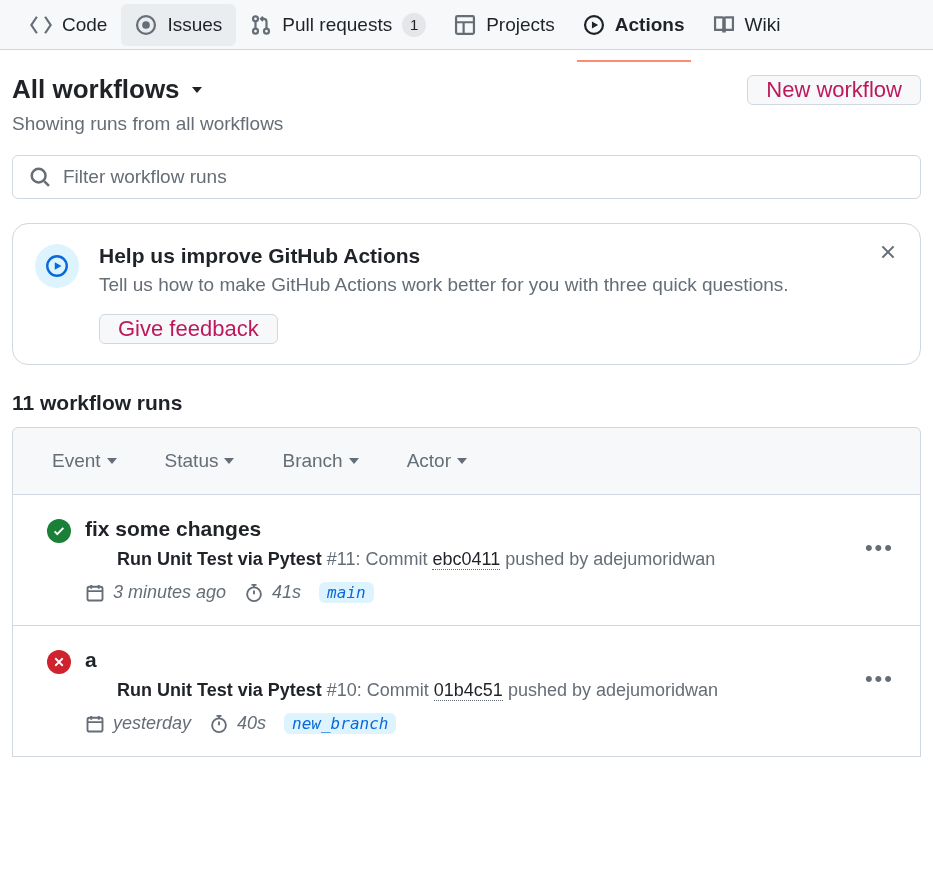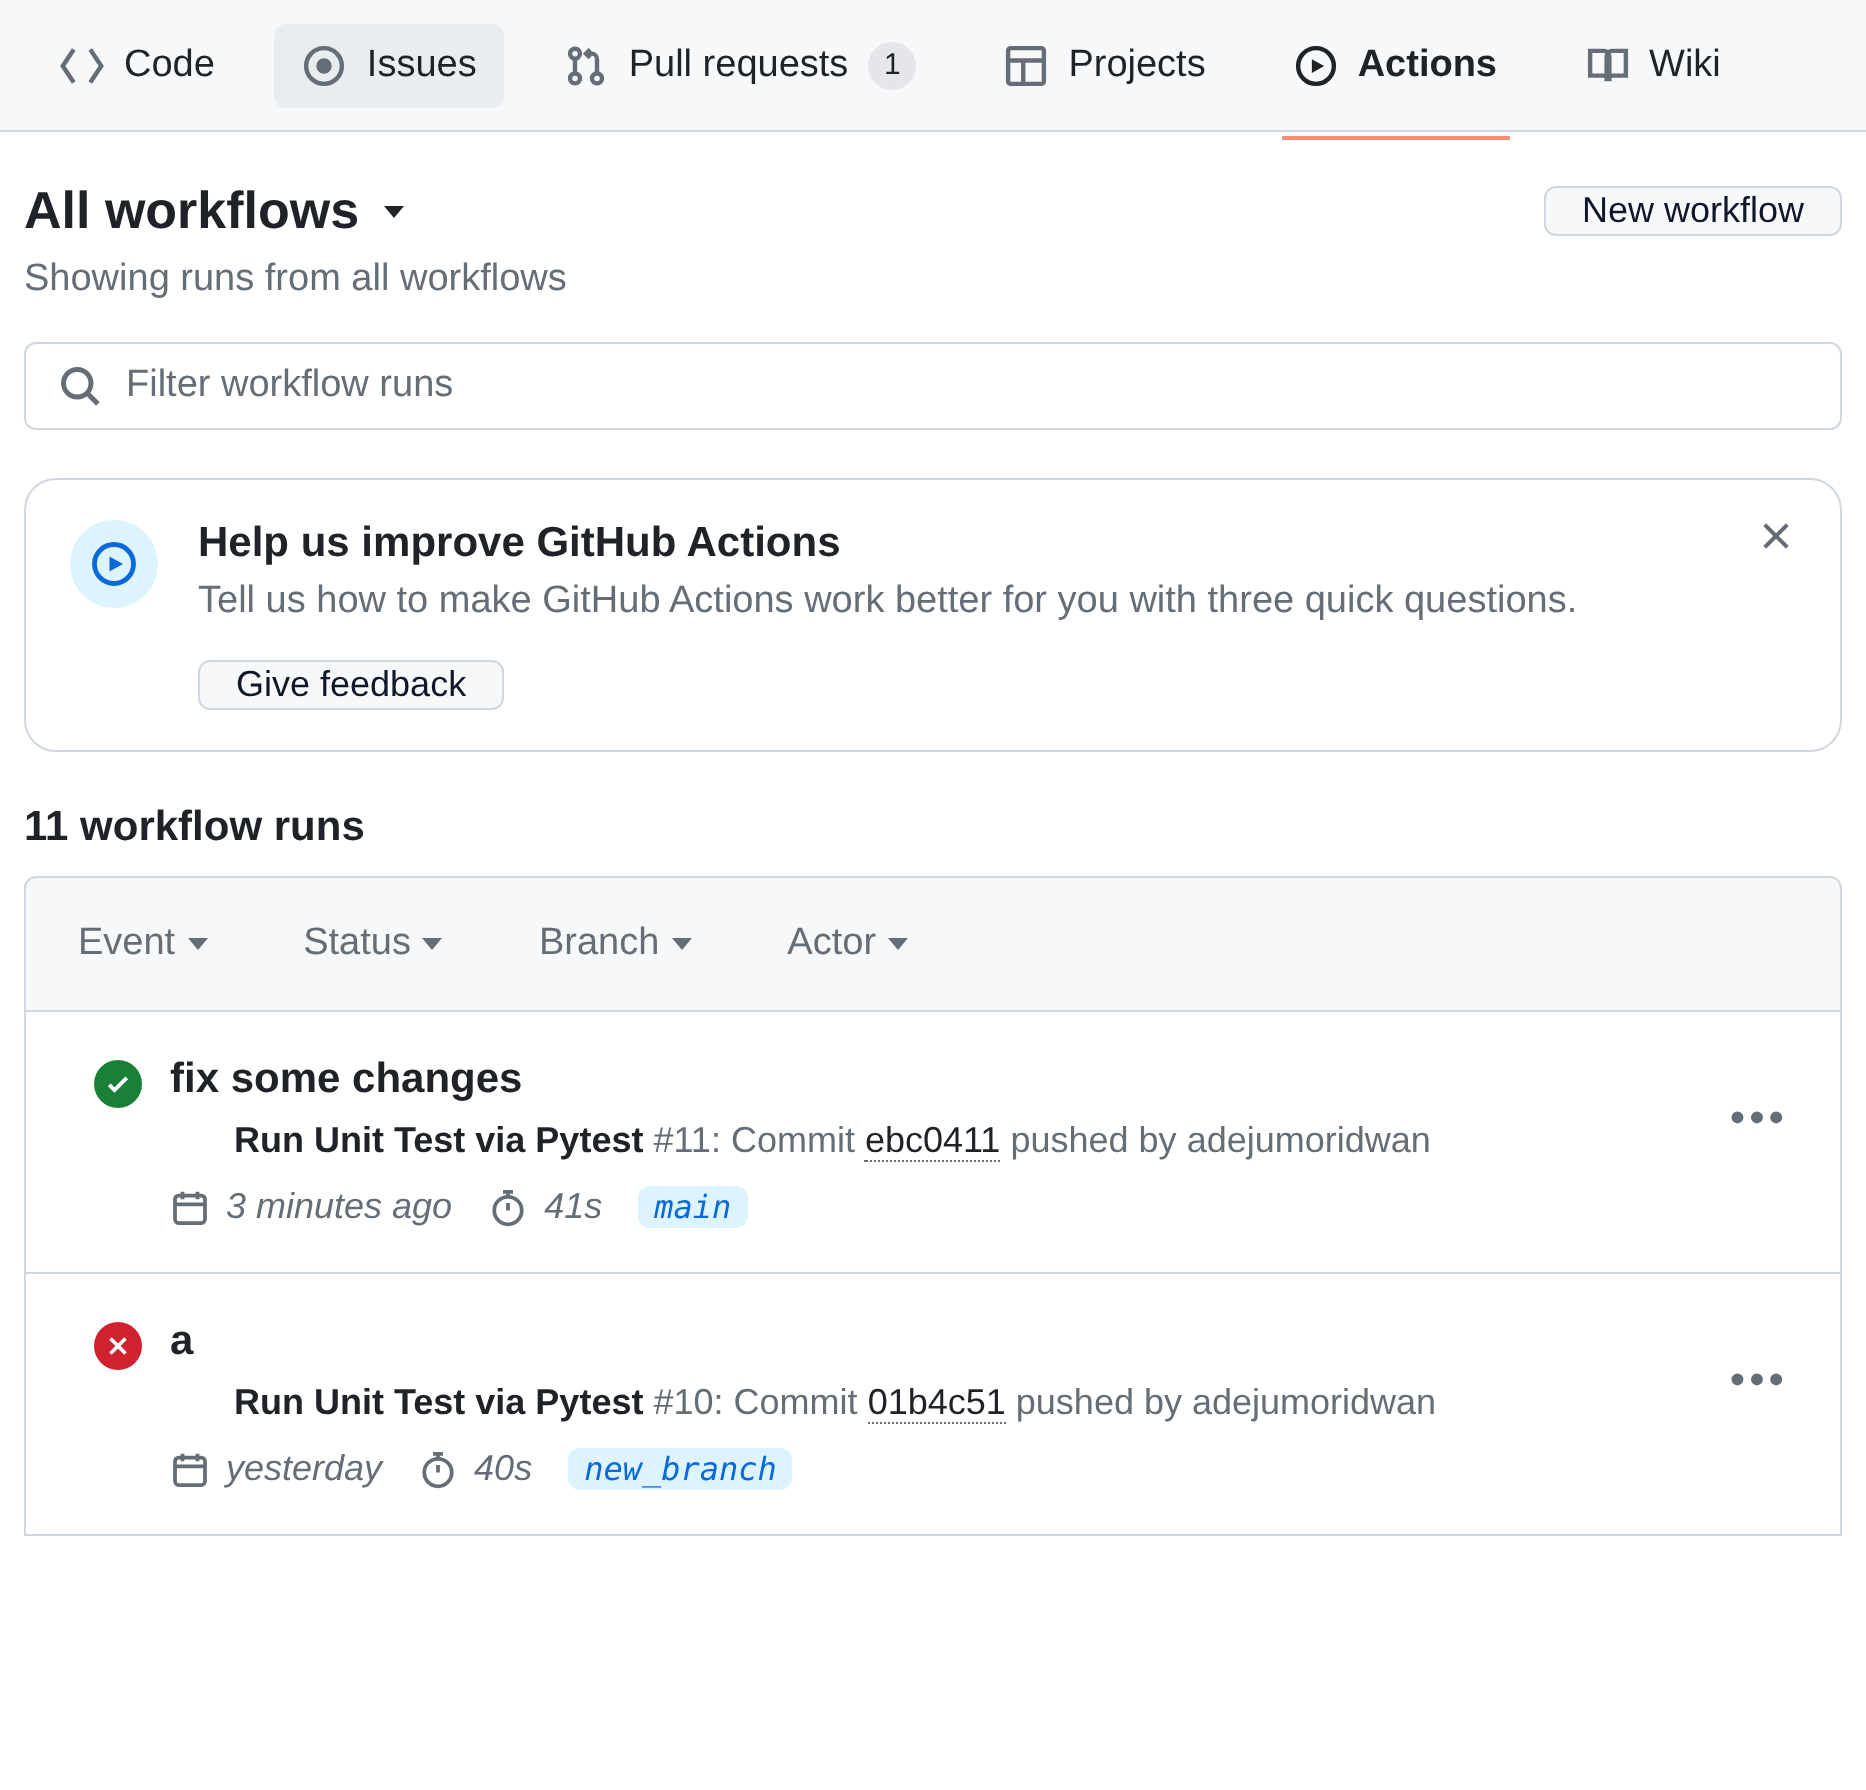--- a/index.html
+++ b/index.html
@@ -8,22 +8,22 @@
   color: #1f2328;
   background: #ffffff;
   width: 933px;
 }
 .tab-nav {
   display: flex;
   align-items: center;
   background: #f6f8fa;
   border-bottom: 1px solid #d0d7de;
   padding: 0 16px;
-  gap: 16px;
-  height: 66px;
+  gap: 0;
+  height: 50px;
 }
 .tab-item {
   display: flex;
   align-items: center;
   gap: 10px;
   padding: 10px 14px;
   font-size: 19px;
   color: #1f2328;
   cursor: pointer;
   border-radius: 6px;
@@ -64,23 +64,23 @@
   align-items: center;
   gap: 12px;
   font-size: 26px;
   font-weight: 600;
 }
 .btn {
   background: #f6f8fa;
   border: 1px solid #d0d7de;
   border-radius: 6px;
   padding: 1px 18px;
-  font-size: 18px;
+  font-size: 22px;
   cursor: pointer;
-  color:#0f172a;
+  color:#be185d;
 }
 .subtitle {
   color: #656d76;
   font-size: 19px;
   margin-bottom: 20px;
 }
 .search-wrap {
   display: flex;
   align-items: center;
   border: 1px solid #d0d7de;
@@ -118,21 +118,21 @@
 .close-x {
   position: absolute; top: 14px; right: 18px;
   cursor: pointer; color:#656d76; font-size: 22px;
   width:28px; height:28px; display:flex; align-items:center; justify-content:center;
 }
 .runs-count { font-size: 21px; font-weight: 600; margin-bottom: 12px; }
 .filter-bar {
   background: #f6f8fa;
   border: 1px solid #d0d7de;
   border-radius: 6px 6px 0 0;
-  padding: 22px 26px;
+  padding: 22px 39px;
   display: flex;
   gap: 48px;
 }
 .filter-item {
   display: flex; align-items: center; gap: 6px;
   font-size: 19px; color:#656d76; cursor: pointer;
 }
 .run-list { border: 1px solid #d0d7de; border-top: none; }
 .run-item {
   padding: 22px 22px 22px 34px;

